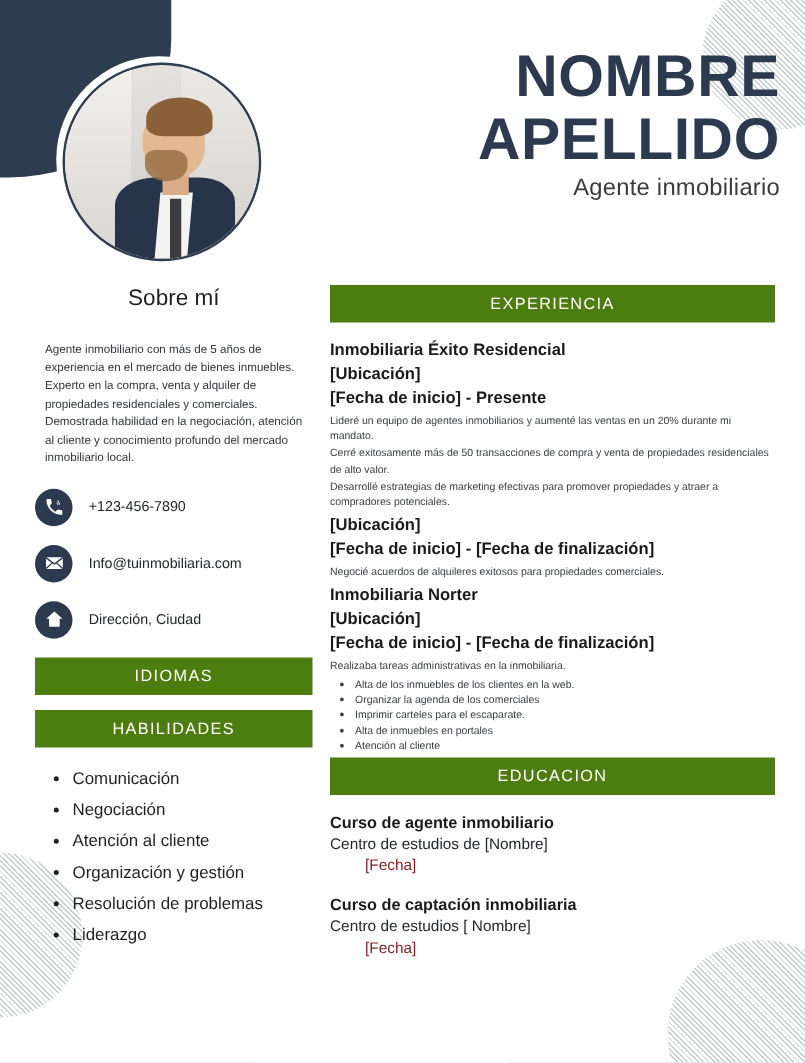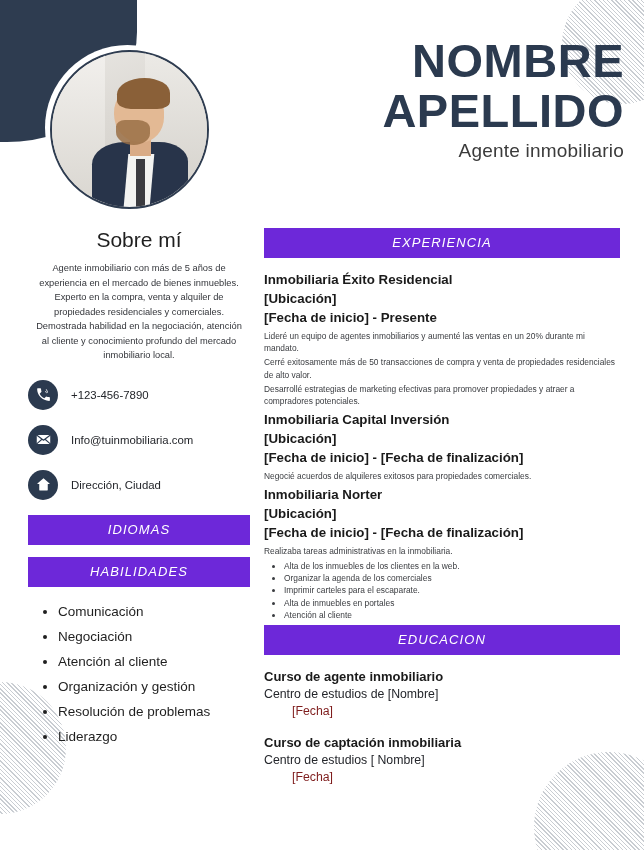--- a/index.html
+++ b/index.html
@@ -174,26 +174,26 @@
   }
   .col-right {
     position: absolute;
     left: 264px;
     top: 228px;
     width: 356px;
   }
 
   .about-title {
     text-align: center;
-    font-size: 21px;
+    font-size: 18px;
     color: #1f1f1f;
-    margin-bottom: 9px;
+    margin-bottom: 23px;
   }
   .about-text {
-    text-align: center;
+    text-align: left;
     font-size: 9.3px;
     line-height: 14.5px;
     color: #33353a;
     padding: 0 8px;
   }
 
   .contact-list { margin-top: 17px; }
   .contact-row {
     display: flex;
     align-items: center;
@@ -209,28 +209,27 @@
     flex: 0 0 auto;
   }
   .contact-icon svg { display: block; }
   .contact-text {
     margin-left: 13px;
     font-size: 11.4px;
     color: #23252a;
   }
 
   .bar-title {
-    background: #6d28d9;
+    background: #4d7c0f;
     color: #ffffff;
     text-align: center;
     font-size: 13px;
     letter-spacing: 1.1px;
     padding: 7px 0 8px;
     margin-bottom: 12px;
-    font-style: italic;
   }
   .section { }
 
   ul.plain {
     margin: 0;
     padding-left: 30px;
     list-style: disc;
   }
   ul.plain li {
     font-size: 13.5px;
@@ -393,21 +392,20 @@
       <div class="job">
         <div class="job-company">Inmobiliaria Éxito Residencial</div>
         <div class="job-loc"> [Ubicación]</div>
         <div class="job-dates">[Fecha de inicio] - Presente</div>
         <div class="job-desc">Lideré un equipo de agentes inmobiliarios y aumenté las ventas en un 20% durante mi mandato.</div>
         <div class="job-desc">Cerré exitosamente más de 50 transacciones de compra y venta de propiedades residenciales de alto valor.</div>
         <div class="job-desc">Desarrollé estrategias de marketing efectivas para promover propiedades y atraer a compradores potenciales.</div>
       </div>
 
       <div class="job">
-        <div class="job-company">Inmobiliaria Capital Inversión</div>
         <div class="job-loc">[Ubicación]</div>
         <div class="job-dates">[Fecha de inicio] - [Fecha de finalización]</div>
         <div class="job-desc">Negocié acuerdos de alquileres exitosos para propiedades comerciales.</div>
       </div>
     </div>
 
     <div class="section">
       <div class="job">
         <div class="job-company">Inmobiliaria Norter</div>
         <div class="job-loc">[Ubicación]</div>

